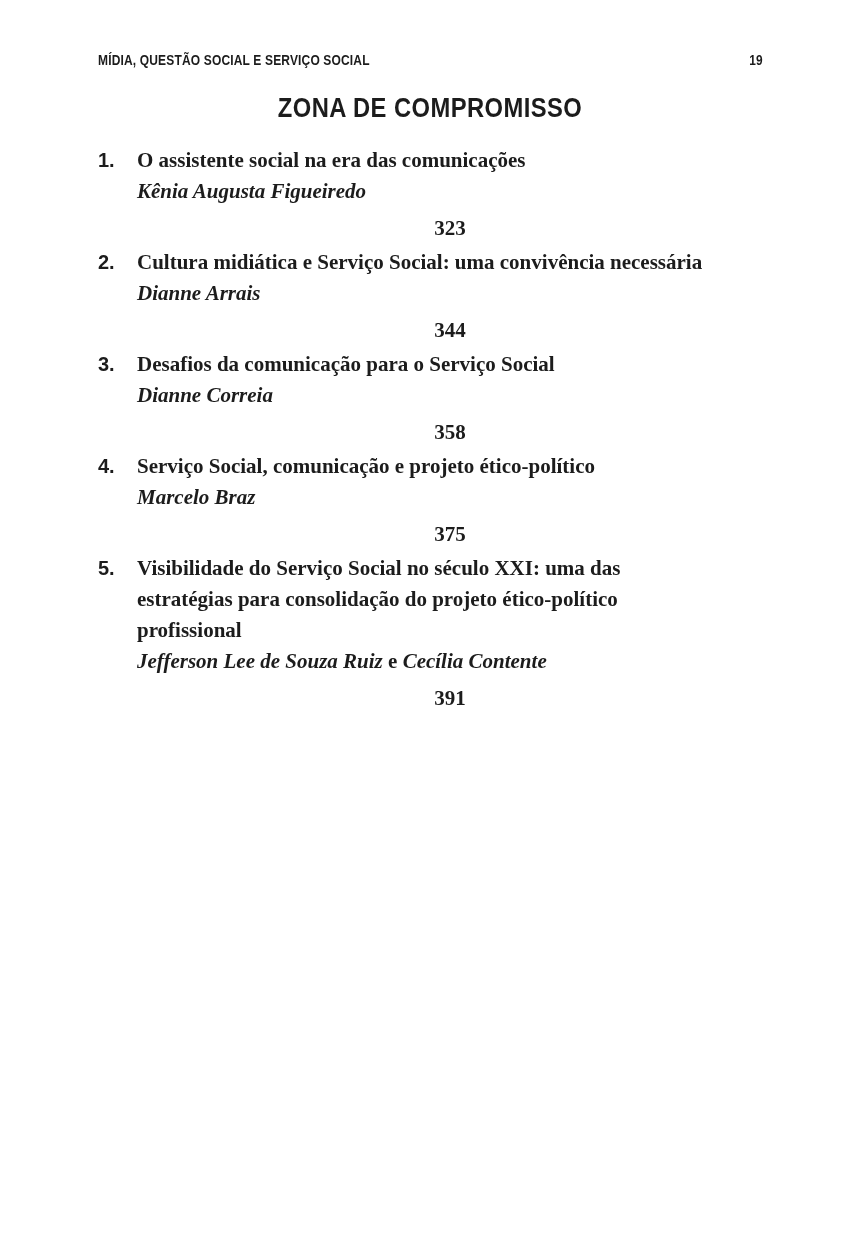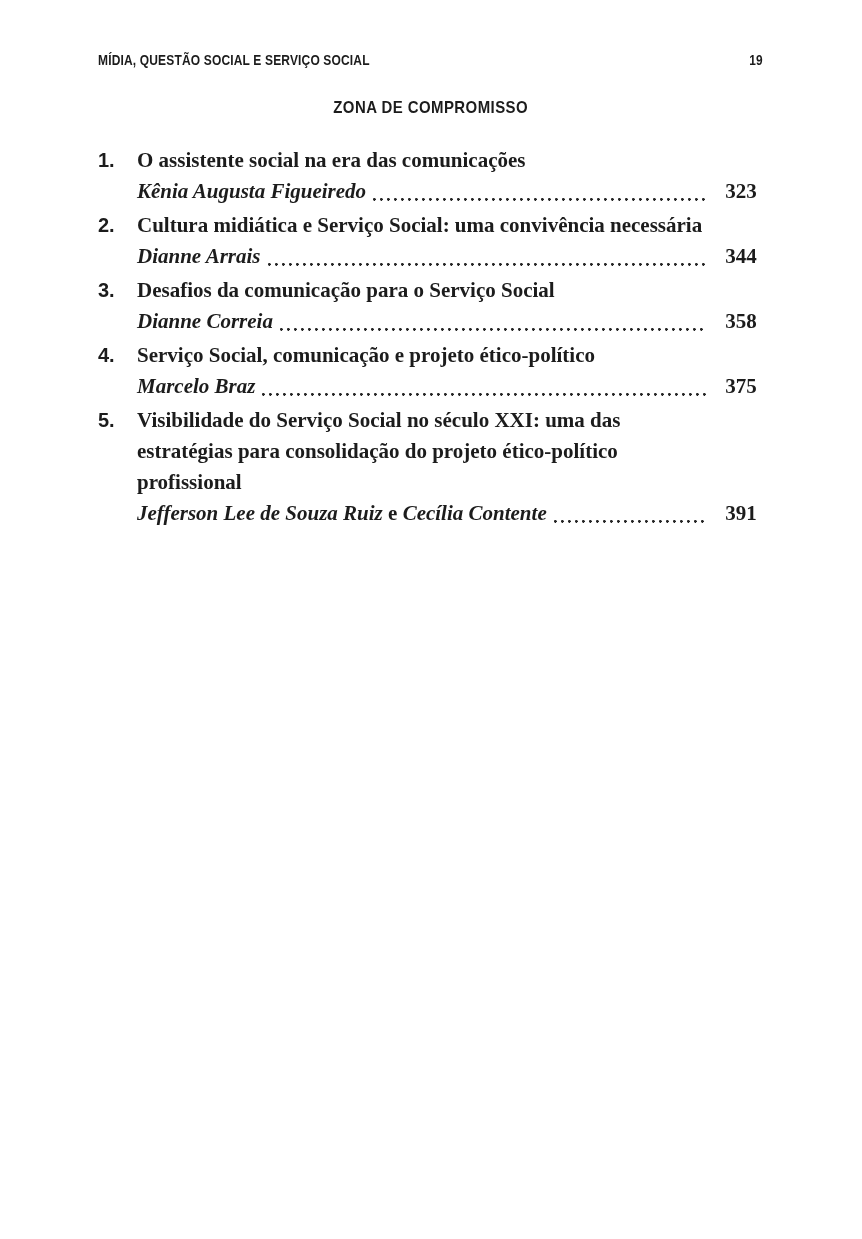--- a/index.html
+++ b/index.html
@@ -29,41 +29,41 @@
   .folio {
     font-family: "Liberation Sans", sans-serif;
     font-size: 14px; font-weight: bold;
     display: inline-block; transform: scaleX(0.85); transform-origin: right center;
   }
   
   .section-title {
     margin-top: 27px;
     text-align: center;
     font-family: "Liberation Sans", sans-serif;
-    font-size: 17px; font-weight: bold; letter-spacing: 0.5px;
+    font-size: 27px; font-weight: bold; letter-spacing: 0.5px;
     line-height: 26px;
   }
   .section-title > span {
     display: inline-block; transform: scaleX(0.88); transform-origin: center center;
     white-space: nowrap;
   }
   
   .toc {
     margin-top: 24px;
     font-size: 21px; line-height: 31px;
   }
   .toc-item { display: flex; margin-bottom: 3px; }
   .num-col {
     width: 39px; flex: 0 0 39px;
     font-family: "Liberation Sans", sans-serif;
     font-weight: bold; font-size: 20px; line-height: 31px;
   }
   .item-body { flex: 1; min-width: 0; font-weight: bold; }
   .title-line { white-space: nowrap; }
-  .author-row { display: flex; }
+  .author-row { display: flex; flex-direction: column; }
   .authors { white-space: nowrap; }
   .it { font-style: italic; }
   .rm { font-style: normal; }
   .leader {
     flex: 1;
     align-self: flex-end;
     height: 3px;
     margin: 0 12px 6px 7px;
     background-image: radial-gradient(circle at 1.4px 1.4px, #262626 1.15px, rgba(0,0,0,0) 1.6px);
     background-size: 7px 3px;

